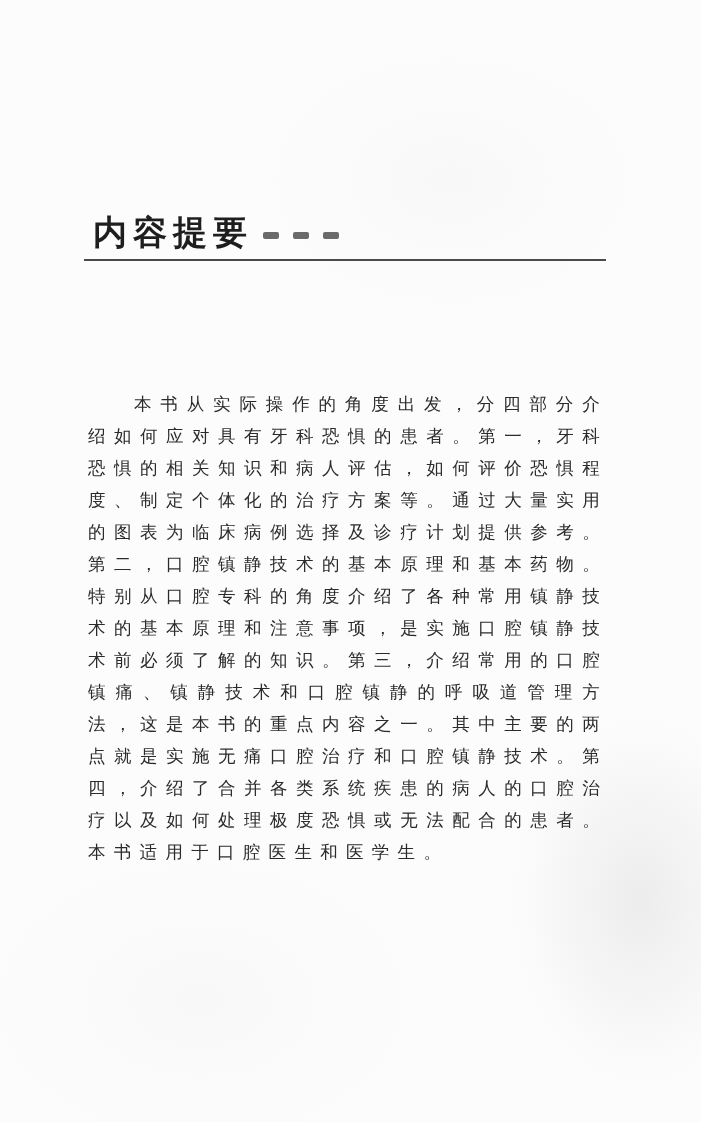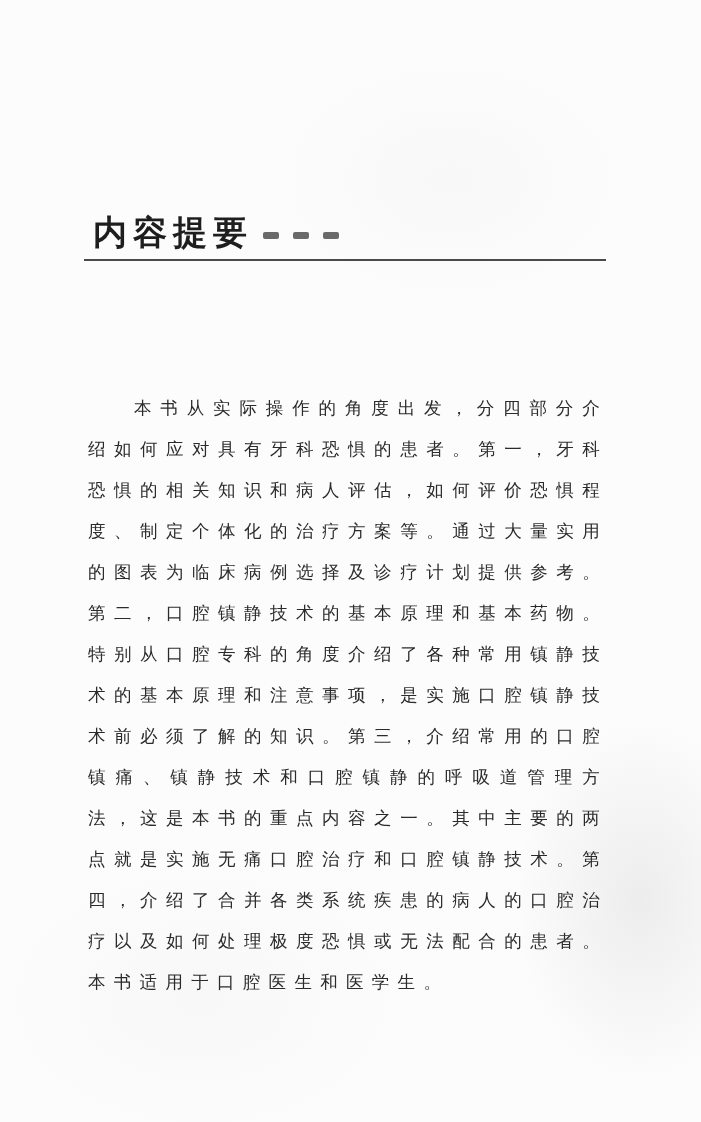--- a/index.html
+++ b/index.html
@@ -58,21 +58,21 @@
     width: 522px;
     height: 2px;
     background: #4a4a4a;
   }
   .body-text {
     position: absolute;
     left: 88px;
     top: 370px;
     width: 520px;
     font-size: 17.5px;
-    line-height: 41px;
+    line-height: 32px;
     letter-spacing: 8.3px;
     text-indent: 46px;
     color: #2b2b2b;
     text-align: justify;
   }
 </style>
 </head>
 <body>
 
 <div class="page">

